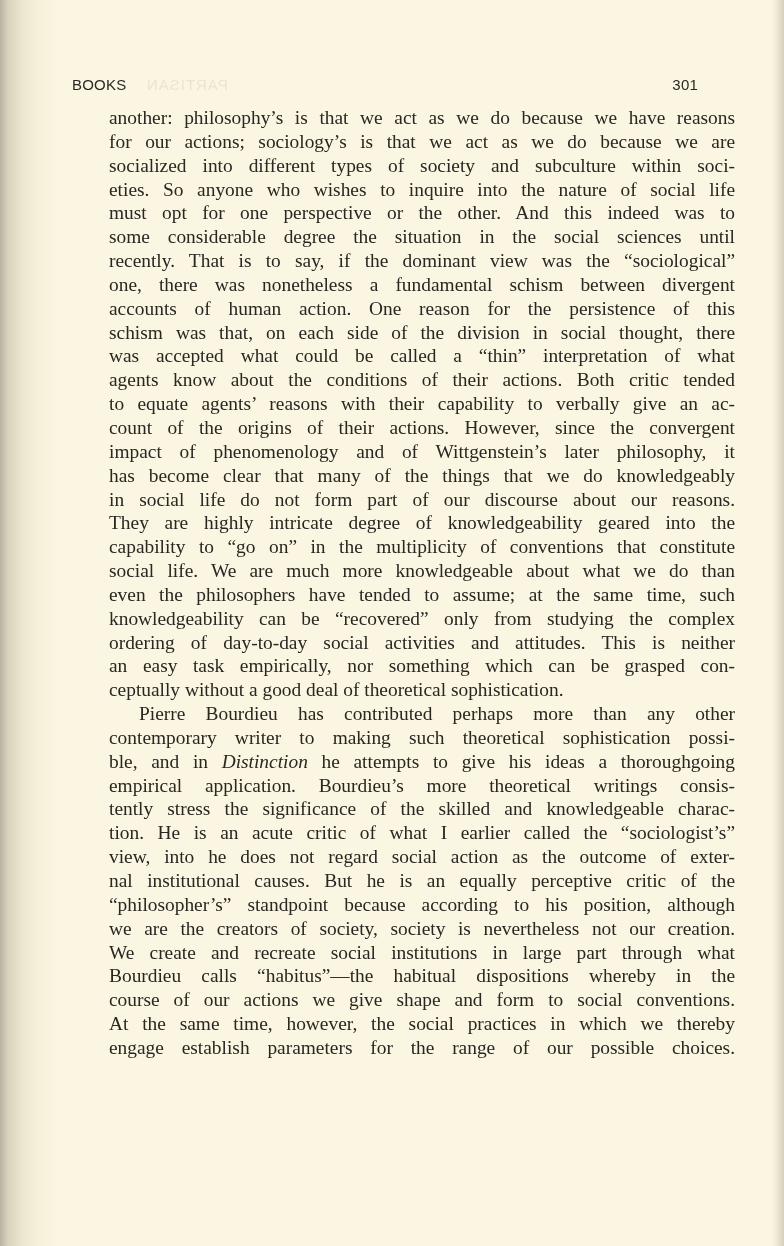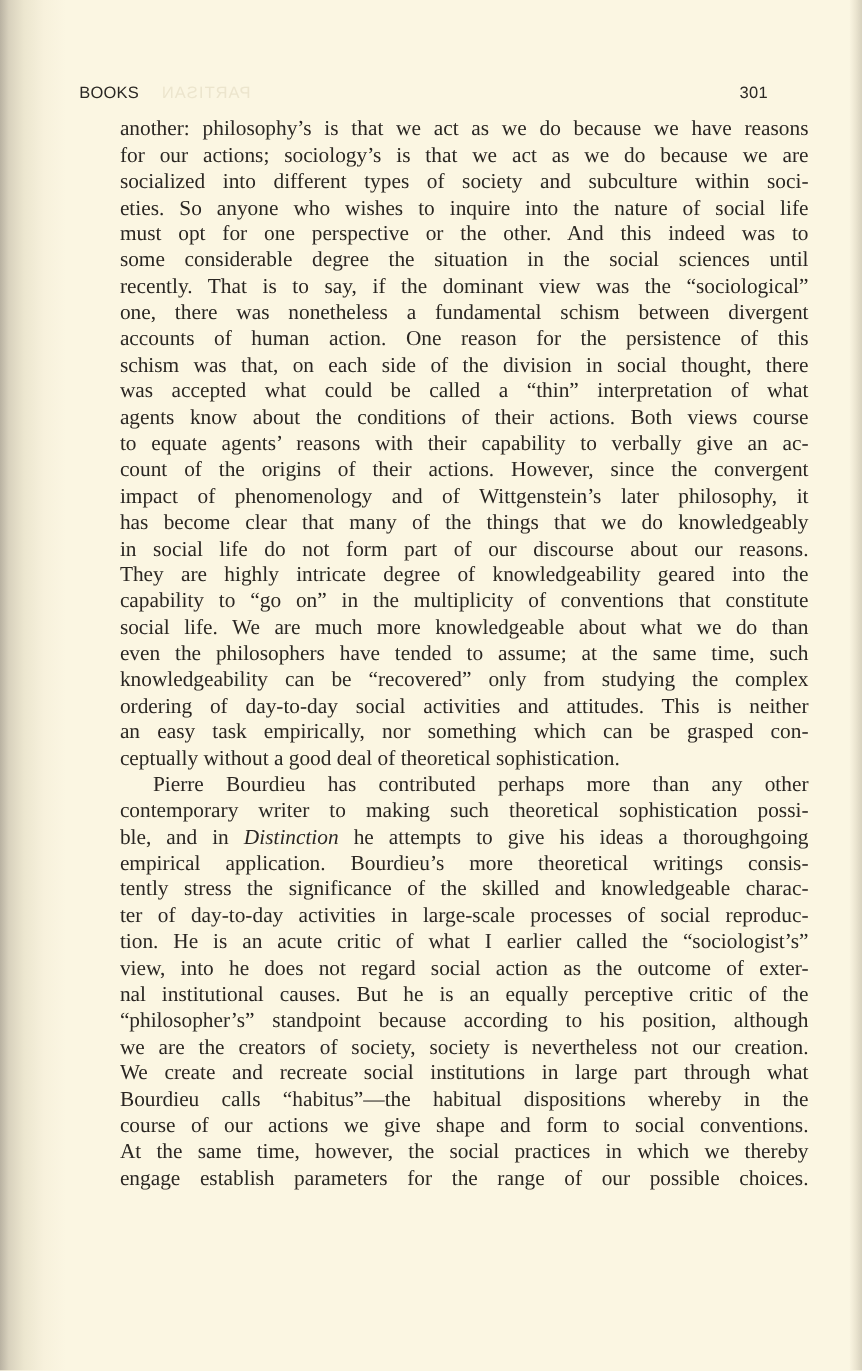--- a/index.html
+++ b/index.html
@@ -97,21 +97,21 @@
       <span class="line">for our actions; sociology’s is that we act as we do because we are</span>
       <span class="line">socialized into different types of society and subculture within soci-</span>
       <span class="line">eties. So anyone who wishes to inquire into the nature of social life</span>
       <span class="line">must opt for one perspective or the other. And this indeed was to</span>
       <span class="line">some considerable degree the situation in the social sciences until</span>
       <span class="line">recently. That is to say, if the dominant view was the “sociological”</span>
       <span class="line">one, there was nonetheless a fundamental schism between divergent</span>
       <span class="line">accounts of human action. One reason for the persistence of this</span>
       <span class="line">schism was that, on each side of the division in social thought, there</span>
       <span class="line">was accepted what could be called a “thin” interpretation of what</span>
-      <span class="line">agents know about the conditions of their actions. Both views course</span>
+      <span class="line">agents know about the conditions of their actions. Both critic tended</span>
       <span class="line">to equate agents’ reasons with their capability to verbally give an ac-</span>
       <span class="line">count of the origins of their actions. However, since the convergent</span>
       <span class="line">impact of phenomenology and of Wittgenstein’s later philosophy, it</span>
       <span class="line">has become clear that many of the things that we do knowledgeably</span>
       <span class="line">in social life do not form part of our discourse about our reasons.</span>
       <span class="line">They are highly intricate degree of knowledgeability geared into the</span>
       <span class="line">capability to “go on” in the multiplicity of conventions that constitute</span>
       <span class="line">social life. We are much more knowledgeable about what we do than</span>
       <span class="line">even the philosophers have tended to assume; at the same time, such</span>
       <span class="line">knowledgeability can be “recovered” only from studying the complex</span>
@@ -119,21 +119,20 @@
       <span class="line">an easy task empirically, nor something which can be grasped con-</span>
       <span class="line last">ceptually without a good deal of theoretical sophistication.</span>
     </div>
 
     <div>
       <span class="line indent">Pierre Bourdieu has contributed perhaps more than any other</span>
       <span class="line">contemporary writer to making such theoretical sophistication possi-</span>
       <span class="line"><span>ble, and in </span><em>Distinction</em><span> he attempts to give his ideas a thoroughgoing</span></span>
       <span class="line">empirical application. Bourdieu’s more theoretical writings consis-</span>
       <span class="line">tently stress the significance of the skilled and knowledgeable charac-</span>
-      <span class="line">ter of day-to-day activities in large-scale processes of social reproduc-</span>
       <span class="line">tion. He is an acute critic of what I earlier called the “sociologist’s”</span>
       <span class="line">view, into he does not regard social action as the outcome of exter-</span>
       <span class="line">nal institutional causes. But he is an equally perceptive critic of the</span>
       <span class="line">“philosopher’s” standpoint because according to his position, although</span>
       <span class="line">we are the creators of society, society is nevertheless not our creation.</span>
       <span class="line">We create and recreate social institutions in large part through what</span>
       <span class="line">Bourdieu calls “habitus”—the habitual dispositions whereby in the</span>
       <span class="line">course of our actions we give shape and form to social conventions.</span>
       <span class="line">At the same time, however, the social practices in which we thereby</span>
       <span class="line">engage establish parameters for the range of our possible choices.</span>

